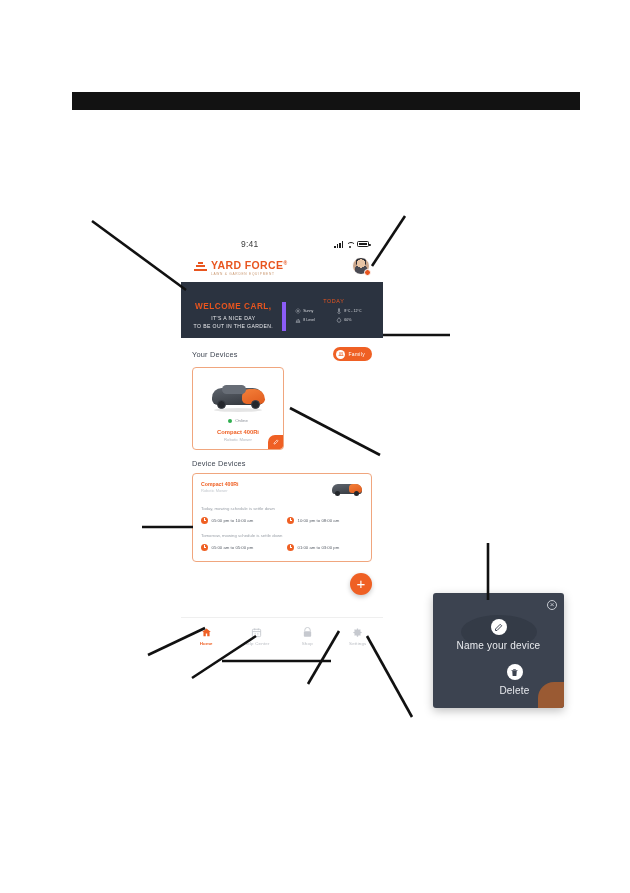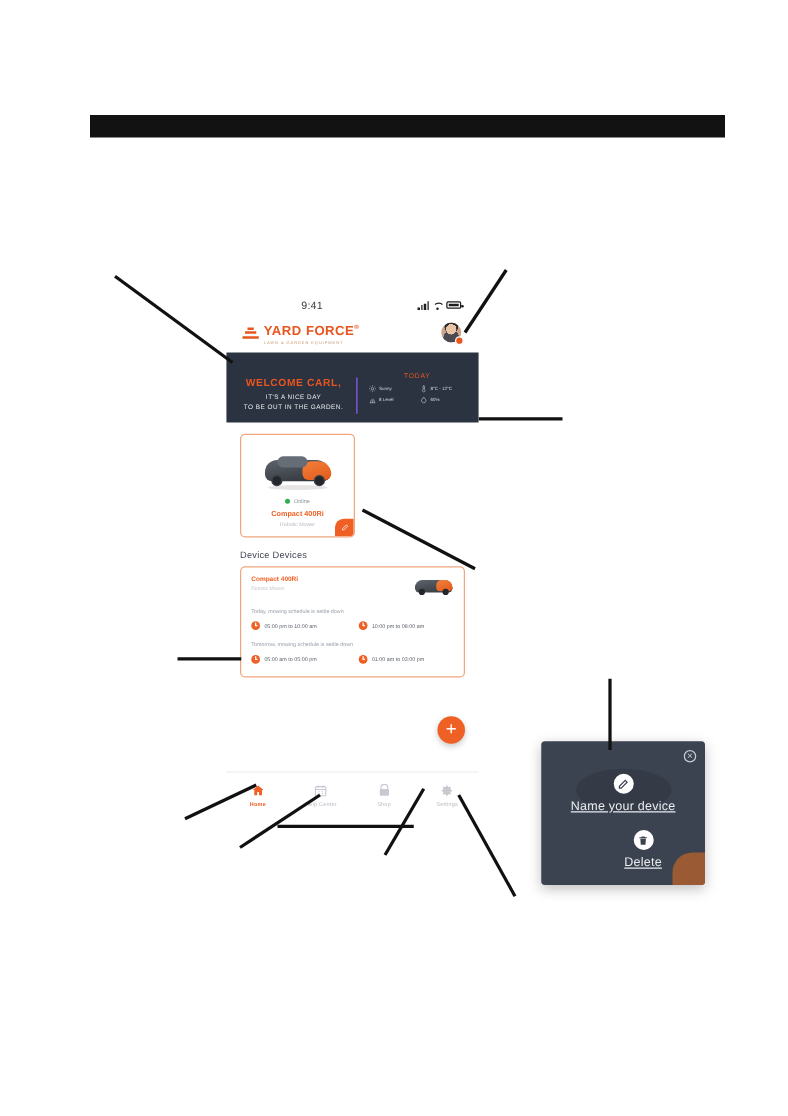--- a/index.html
+++ b/index.html
@@ -81,21 +81,21 @@
     position:absolute;right:-1px;bottom:-1px;width:7px;height:7px;border-radius:50%;
     background:#e8551f;border:1.2px solid #fff;
   }
 
   
   .welcome {
     background:#2b3340; color:#fff;
     display:flex; align-items:center;
     padding:9px 10px; height:56px;
   }
-  .wel-left { flex:1 1 52%; text-align:center; padding-right:6px; border-right:1px solid #8b5cf6;margin-top:12px; }
+  .wel-left { flex:1 1 52%; text-align:center; padding-right:6px; border-right:4px solid #8b5cf6;margin-top:12px; }
   .wel-title { color:#e8551f; font-size:8.2px; font-weight:bold; letter-spacing:.5px; }
   .wel-sub { font-size:5.1px; margin-top:4px; letter-spacing:.4px; color:#e8e9ec; line-height:1.55; }
   .wel-right { flex:1 1 48%; padding-left:9px; }
   .today { color:#e8551f; font-size:5.4px; text-align:center; letter-spacing:.6px; margin-bottom:4px;}
   .wgrid { display:grid; grid-template-columns:1fr 1fr; gap:3px 4px; }
   .wcell { display:flex; align-items:center; gap:2.5px; font-size:3.6px; color:#d7d9de; }
   .wicon { width:6px;height:6px;flex:0 0 auto; color:#cfd2d8; }
   .wicon svg{display:block;width:100%;height:100%;}
 
   
@@ -230,21 +230,21 @@
     position:relative; z-index:2;
     display:flex; flex-direction:column; align-items:center; gap:5px;
   }
   .popup-item.first { margin-top:26px; }
   .popup-item.second { margin-top:13px;padding-left:32px; }
   .pop-ico {
     width:16px;height:16px;border-radius:50%;background:#fff;
     display:flex;align-items:center;justify-content:center;
   }
   .pop-ico svg{width:9px;height:9px;display:block;}
-  .pop-lbl { color:#e9ebef; font-size:10px; letter-spacing:.2px;text-decoration:underline; }
+  .pop-lbl { color:#e9ebef; font-size:10px; letter-spacing:.2px; }
 
   
   .lines { position:absolute; left:0; top:0; width:630px; height:893px; pointer-events:none; }
 </style>
 </head>
 <body>
 
 <div class="top-bar"></div>
 
 <div class="phone">
@@ -323,20 +323,34 @@
                 <path d="M12 2.7 6.5 9.8a7 7 0 1 0 11 0z"></path>
               </svg>
           </span>
           <span>60%</span>
         </div>
       </div>
     </div>
   </div>
 
   <div class="sec">
+    <div class="sec-head">
+      <div class="sec-title">Your Devices</div>
+      <div class="family-pill">
+        <span class="family-dot">
+          <svg viewBox="0 0 24 24" fill="#ef6024">
+              <circle cx="8" cy="8" r="3.2"></circle>
+              <circle cx="16" cy="8" r="3.2"></circle>
+              <path d="M2 19c0-3.2 2.7-5 6-5s6 1.8 6 5z"></path>
+              <path d="M12.5 19c.3-3 2.8-5 5.5-5 2.4 0 4 1.6 4 5z"></path>
+            </svg>
+        </span>
+        <span>Family</span>
+      </div>
+    </div>
 
     <div class="device-card">
       <div class="mower-big">
         <div class="mower">
           <div class="shadow"></div>
           <div class="body"></div>
           <div class="orange"></div>
           <div class="top"></div>
           <div class="wheel w1"></div>
           <div class="wheel w2"></div>

